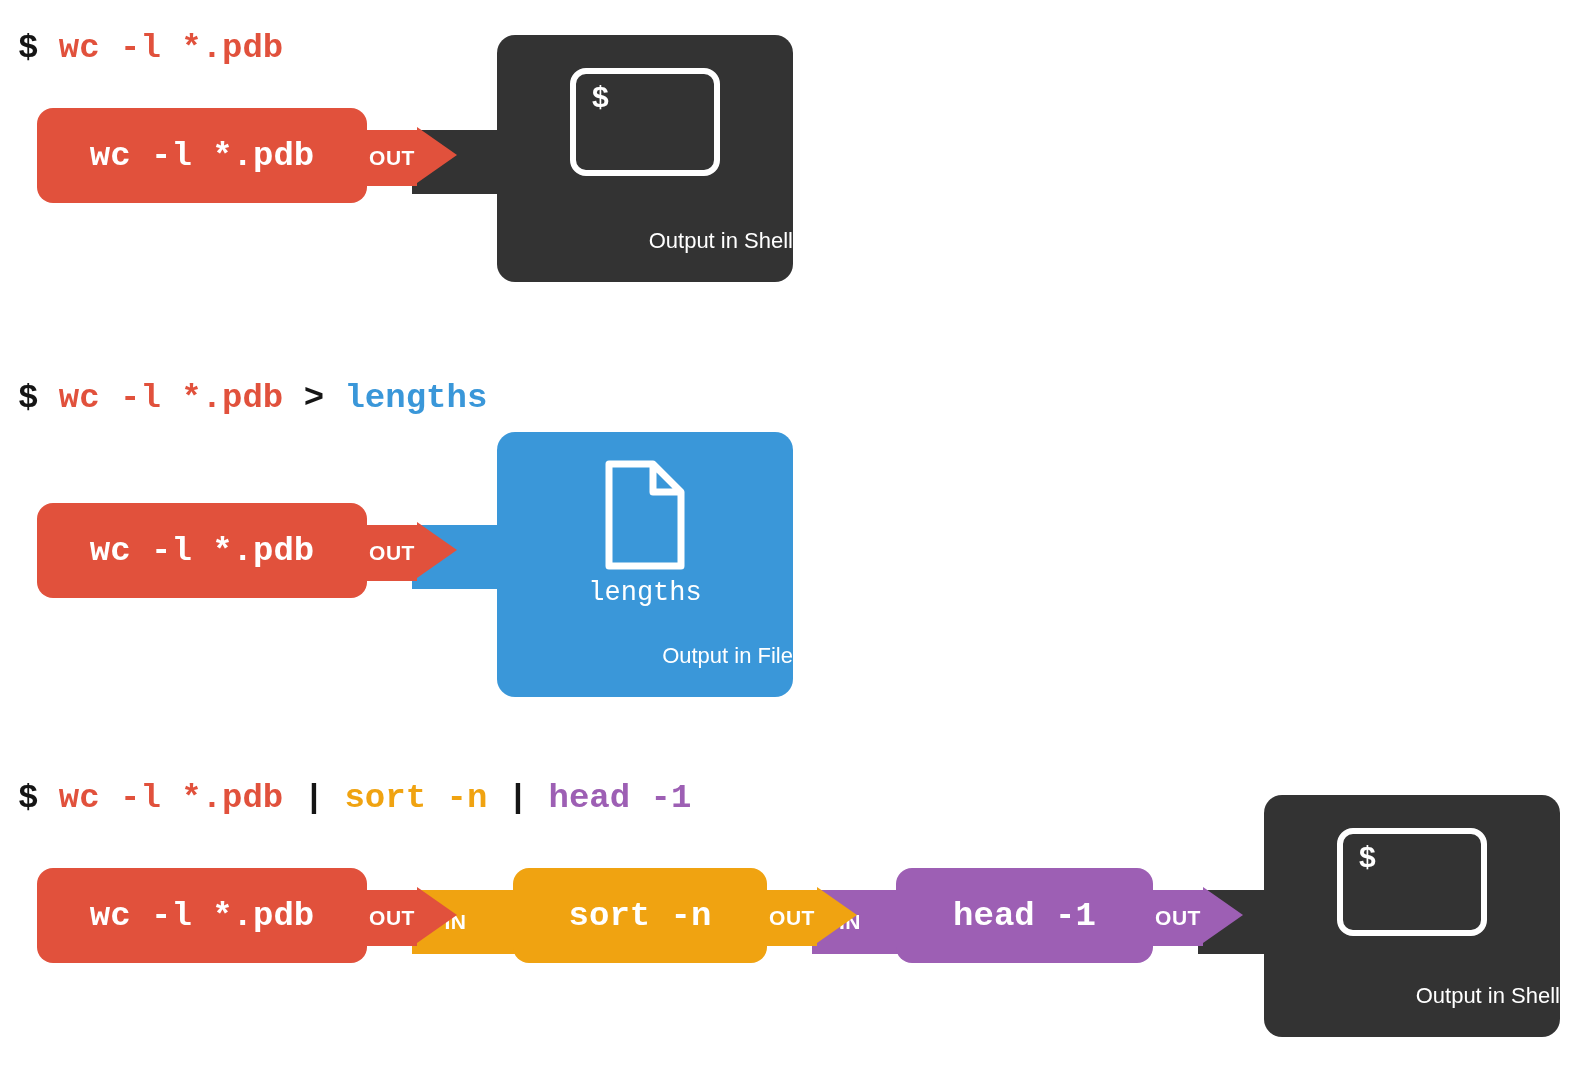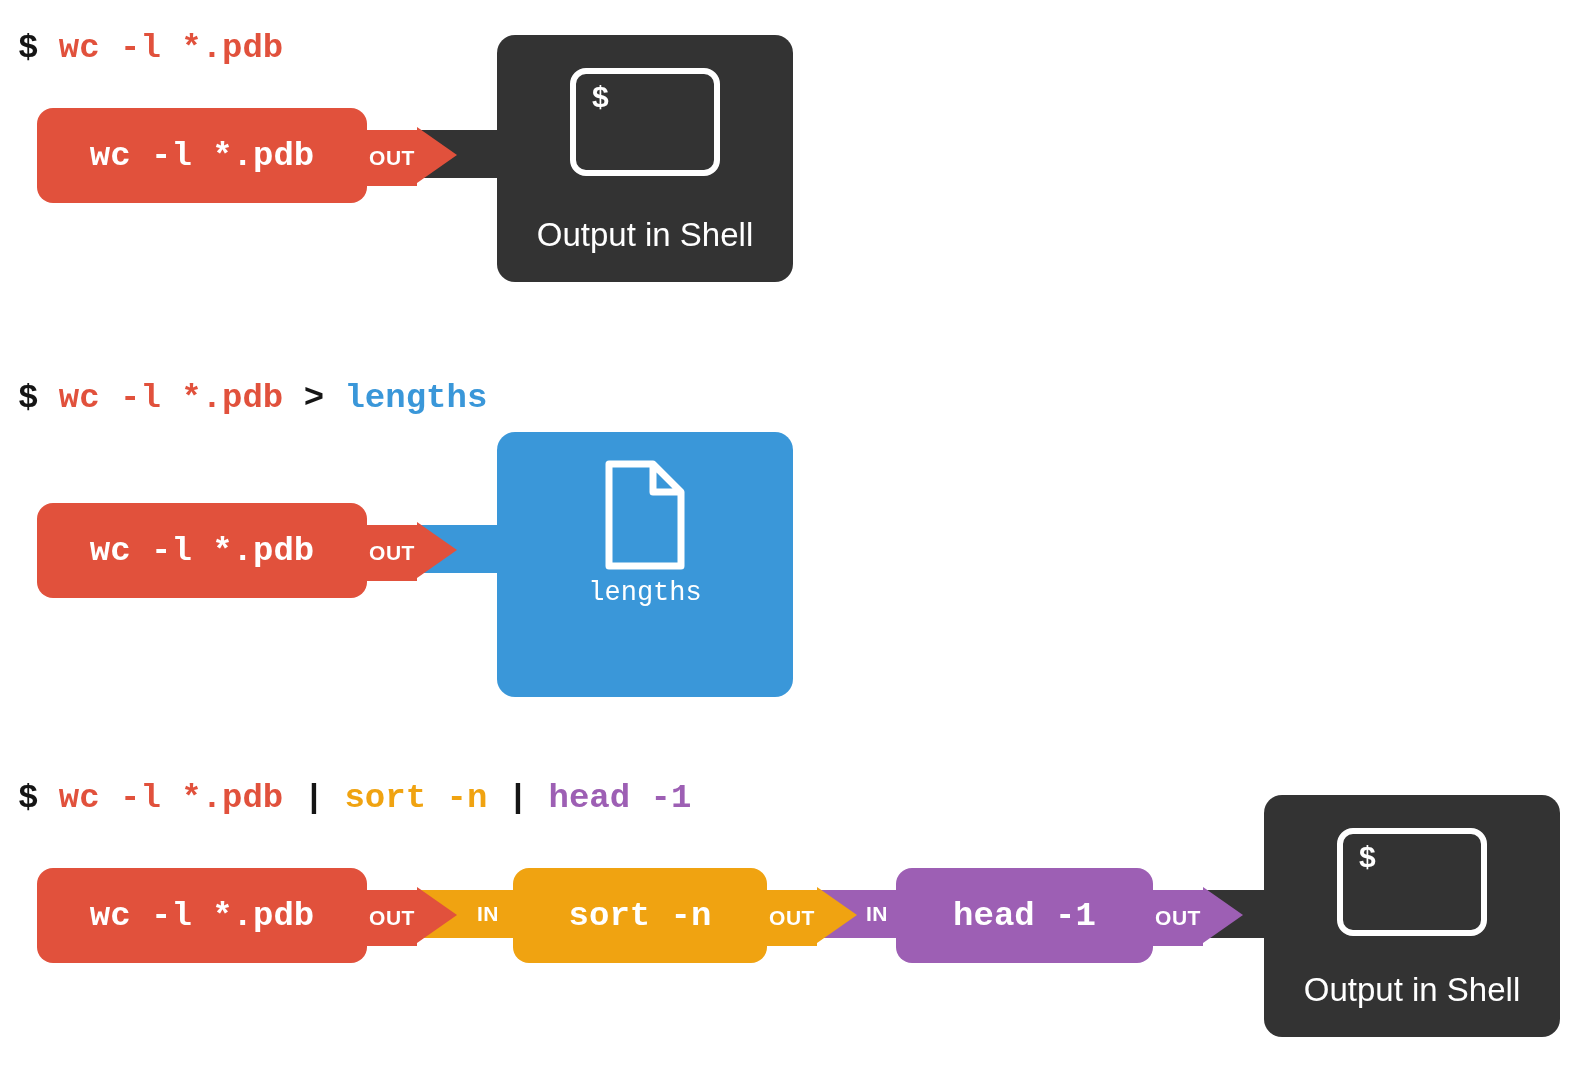--- a/index.html
+++ b/index.html
@@ -28,31 +28,31 @@
   
   .tab{position:absolute;width:50px;height:56px;z-index:4;display:flex;align-items:center;
        justify-content:center;color:#fff;font-weight:bold;font-size:21px;letter-spacing:0.5px;}
   .arrow{position:absolute;width:0;height:0;border-top:28px solid transparent;
          border-bottom:28px solid transparent;z-index:5;}
   .arrow-red{border-left:40px solid var(--red);}
   .arrow-orange{border-left:40px solid var(--orange);}
   .arrow-purple{border-left:40px solid var(--purple);}
 
   
-  .band{position:absolute;height:48px;z-index:1;display:flex;align-items:center;
-        justify-content:flex-end;box-sizing:border-box;color:#fff;font-weight:bold;
+  .band{position:absolute;height:64px;z-index:1;display:flex;align-items:center;
+        justify-content:center;box-sizing:border-box;color:#fff;font-weight:bold;
         font-size:21px;letter-spacing:0.5px;}
 
   
   .sink{position:absolute;border-radius:18px;z-index:2;}
   .term-icon{box-sizing:border-box;width:150px;height:108px;border:6px solid #fff;
              border-radius:16px;margin:33px auto 0;color:#fff;font-weight:bold;font-size:30px;
              padding:6px 0 0 16px;}
-  .sink-label{position:absolute;bottom:28px;left:0;right:0;text-align:center;color:#fff;
-              font-size:33px;}
+  .sink-label{position:absolute;bottom:28px;left:0;right:0;text-align:right;color:#fff;
+              font-size:22px;}
   .file-icon{display:block;margin:26px auto 0;}
   .filename{text-align:center;color:#fff;font-family:"Liberation Mono",monospace;
             font-size:27px;margin-top:6px;}
 </style>
 </head>
 <body>
 
 <div class="canvas">
 
   <div class="cmdline" style="left:18px;top:26px">
@@ -88,20 +88,21 @@
   <div class="tab bg-red" style="left:367px;top:525px">
     <span>OUT</span>
   </div>
   <div class="arrow arrow-red" style="left:417px;top:522px"></div>
 
   <div class="sink bg-blue" style="left:497px;top:432px;width:296px;height:265px">
     <svg class="file-icon" width="88" height="114" viewBox="0 0 88 114">
       <path d="M 8 6 L 52 6 L 80 34 L 80 108 L 8 108 Z M 52 6 L 52 34 L 80 34" fill="none" stroke="#ffffff" stroke-width="7" stroke-linejoin="round"></path>
     </svg>
     <div class="filename">lengths</div>
+    <div class="sink-label">Output in File</div>
   </div>
 
   <div class="cmdline" style="left:18px;top:776px">
     <span class="c-black">$</span><span class="c-red"> wc -l *.pdb</span><span class="c-black"> | </span><span class="c-orange">sort -n</span><span class="c-black"> | </span><span class="c-purple">head -1</span>
   </div>
 
   <div class="band bg-orange" style="left:412px;top:890px;width:105px;padding-right:18px">
     <span>IN</span>
   </div>
   <div class="band bg-purple" style="left:812px;top:890px;width:88px;padding-right:12px">

